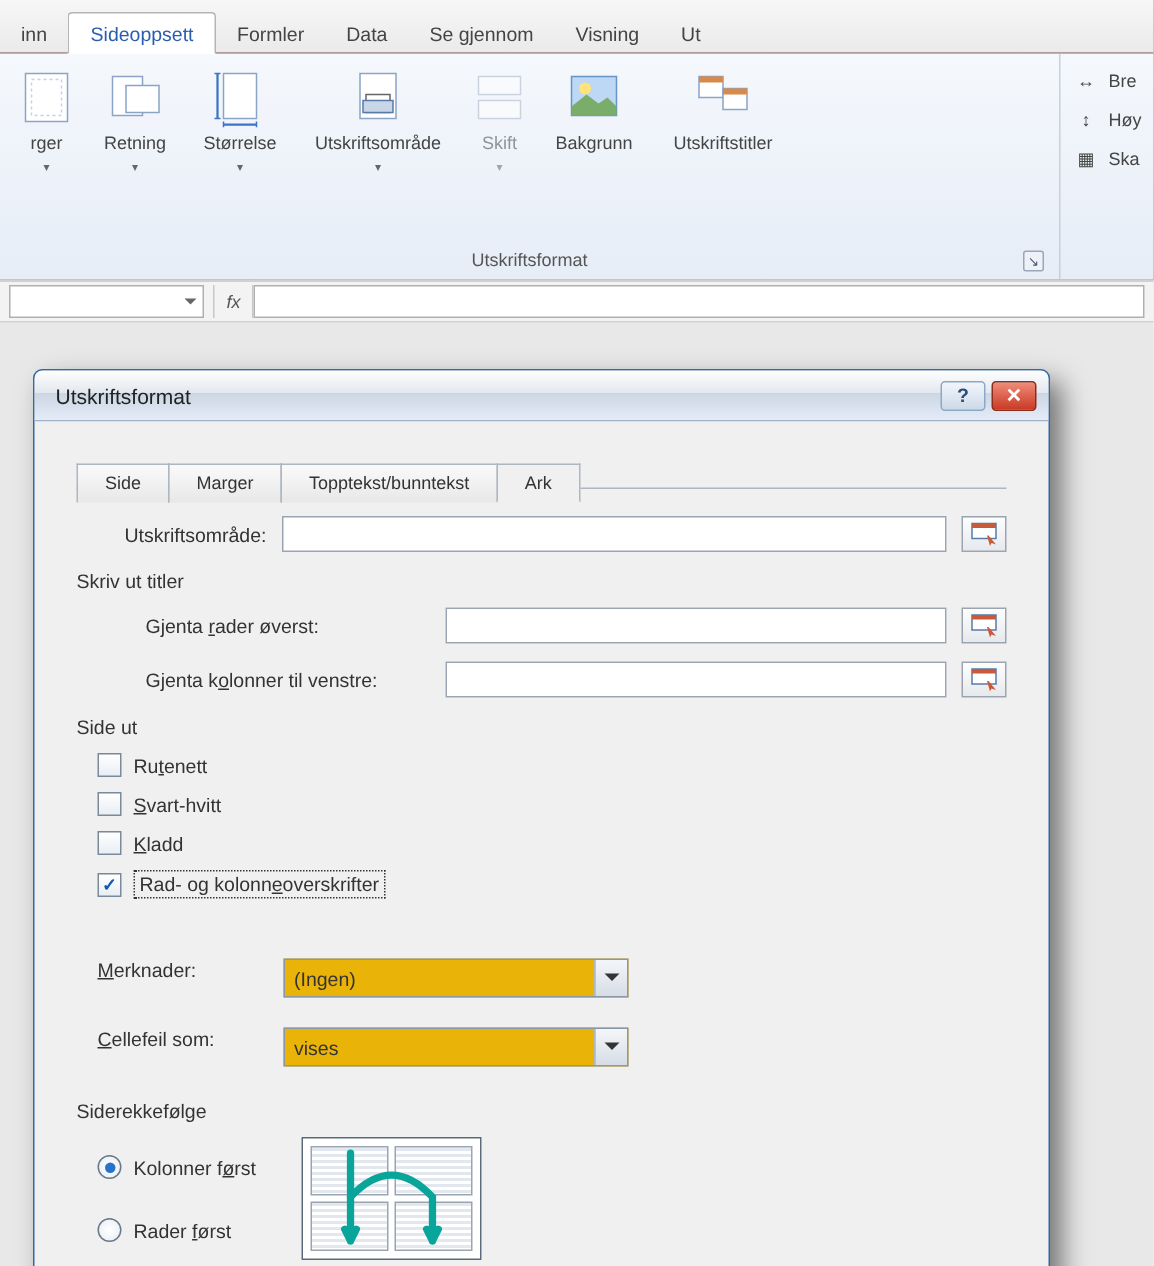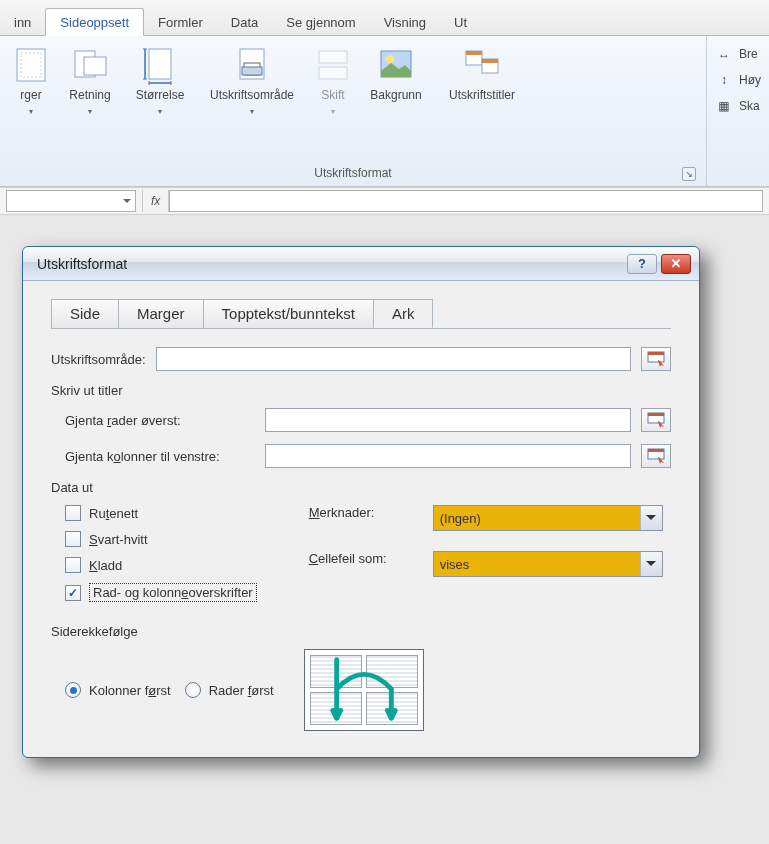--- a/index.html
+++ b/index.html
@@ -33,50 +33,50 @@
 
 .dialog { position: absolute; left: 22px; top: 246px; width: 678px; background: #f0f0f0; border: 1px solid #2f6aa8; border-radius: 6px; box-shadow: 8px 8px 18px rgba(0,0,0,.5); }
 .dlg-title { height: 34px; background: linear-gradient(#fefefe,#e3e8ef 45%,#ccd6e3 46%,#e3ecf7); border-bottom: 1px solid #9fb2c9; border-radius: 6px 6px 0 0; display: flex; align-items: center; padding: 0 8px 0 14px; }
 .dlg-title .t { flex: 1; font-size: 14px; color: #222; }
 .dlg-title .hbtn { width: 30px; height: 20px; margin-left: 4px; border-radius: 3px; display: flex; align-items: center; justify-content: center; font-size: 13px; font-weight: bold; }
 .help-btn { background: linear-gradient(#f2f6fb,#cdd9e8); border: 1px solid #8da8c6; color: #2a4e78; }
 .close-btn { background: linear-gradient(#f08b7a,#c93a24); border: 1px solid #8b2c1c; color: #fff; width: 44px; }
 
 .dlg-body { padding: 18px 28px 26px; font-size: 13px; color: #333; }
 .dlg-tabs { display: flex; border-bottom: 1px solid #aeb6bf; margin-bottom: 18px; }
-.dlg-tab { padding: 5px 18px; border: 1px solid #aeb6bf; border-bottom: none; background: linear-gradient(#fafafa,#e8e8e8); margin-right: -1px; font-size: 15px; color: #333; position: relative; top: 0; }
+.dlg-tab { padding: 5px 18px; border: 1px solid #aeb6bf; border-bottom: none; background: linear-gradient(#fafafa,#e8e8e8); margin-right: -1px; font-size: 12px; color: #333; position: relative; top: 10px; }
 .dlg-tab.active { background: #f0f0f0; border-bottom: 1px solid #f0f0f0; z-index: 2; }
 
 .field-row { display: flex; align-items: center; margin-bottom: 12px; gap: 10px; }
-.field-row label { white-space: nowrap; }
+.field-row label { white-space: nowrap; margin-left: 32px; }
 .txt-in { flex: 1; height: 24px; border: 1px solid #9aa5b1; background: #fff; padding: 0 4px; font-size: 13px; }
 .range-btn { width: 30px; height: 24px; border: 1px solid #9aa5b1; background: linear-gradient(#fdfdfd,#e6e9ed); display: flex; align-items: center; justify-content: center; }
 .range-btn svg { width: 18px; height: 16px; }
 
 .section-label { margin: 8px 0 10px; }
 .indent { margin-left: 14px; }
 
-.print-opts { display: flex; gap: 52px; }
+.print-opts { display: flex; gap: 40px; flex-direction: column; }
 .check-col { display: flex; flex-direction: column; gap: 10px; }
 .chk-row { display: flex; align-items: center; gap: 8px; }
 .chk { width: 16px; height: 16px; border: 1px solid #7a8a9a; background: linear-gradient(#fff,#e8eef5); display: inline-flex; align-items: center; justify-content: center; }
 .chk.checked::after { content: "✓"; font-size: 12px; font-weight: bold; color: #1558b0; }
 .dotted { border: 1px dotted #333; padding: 1px 3px; }
 .ul { text-decoration: underline; }
 
 .combo-col { display: flex; flex-direction: column; gap: 20px; }
 .combo-row { display: flex; align-items: flex-start; gap: 14px; }
 .combo-row label { width: 110px; }
 .combo { width: 230px; height: 26px; border: 1px solid #8b97a4; background: #eab308; display: flex; align-items: center; padding: 0 6px; position: relative; font-size: 13px; }
 .combo .car { position: absolute; right: 0; top: 0; width: 22px; height: 100%; border-left: 1px solid #b0b8c2; background: linear-gradient(#f4f6f9,#d6dde6); display: flex; align-items: center; justify-content: center; }
 .combo .car::after { content: ""; border: 5px solid transparent; border-top-color: #333; margin-top: 4px; }
 
 .order-section { margin-top: 22px; }
 .order-body { display: flex; align-items: center; gap: 30px; margin-top: 8px; }
-.radio-col { display: flex; flex-direction: row; gap: 14px; }
+.radio-col { display: flex; flex-direction: column; gap: 26px; }
 .radio-row { display: flex; align-items: center; gap: 8px; }
 .radio { width: 16px; height: 16px; border: 1px solid #6a7888; border-radius: 50%; background: radial-gradient(#fff,#e6edf5); display: inline-flex; align-items: center; justify-content: center; }
 .radio.on::after { content: ""; width: 7px; height: 7px; background: #2a72c8; border-radius: 50%; }
 
 .order-preview { width: 120px; height: 82px; border: 1px solid #5a6a7a; background: #fff; display: grid; grid-template: 1fr 1fr / 1fr 1fr; gap: 4px; padding: 5px; position: relative; }
 .order-preview .pg { border: 1px solid #9aa5b1; background: repeating-linear-gradient(#e3e8ef 0 2px, #fff 2px 4px); }
 .order-preview svg { position: absolute; inset: 0; width: 100%; height: 100%; pointer-events: none; }
 
 </style>
 </head>
@@ -244,21 +244,21 @@
         <span class="range-btn">
           <svg viewBox="0 0 18 16">
               <rect x="1" y="1" width="16" height="10" fill="#fff" stroke="#5a7aa8"></rect>
               <rect x="1" y="1" width="16" height="3" fill="#c85a3a"></rect>
               <path d="M12 9l5 6-3-1-1 2-2-7z" fill="#c85a3a"></path>
             </svg>
         </span>
       </div>
     </div>
 
-    <div class="section-label">Data ut</div>
+    <div class="section-label">Side ut</div>
     <div class="indent print-opts">
       <div class="check-col">
         <div class="chk-row">
             <span class="chk"></span>
             <span>Ru<span class="ul">t</span>enett</span>
           </div>
         <div class="chk-row">
             <span class="chk"></span>
             <span><span class="ul">S</span>vart-hvitt</span>
           </div>

